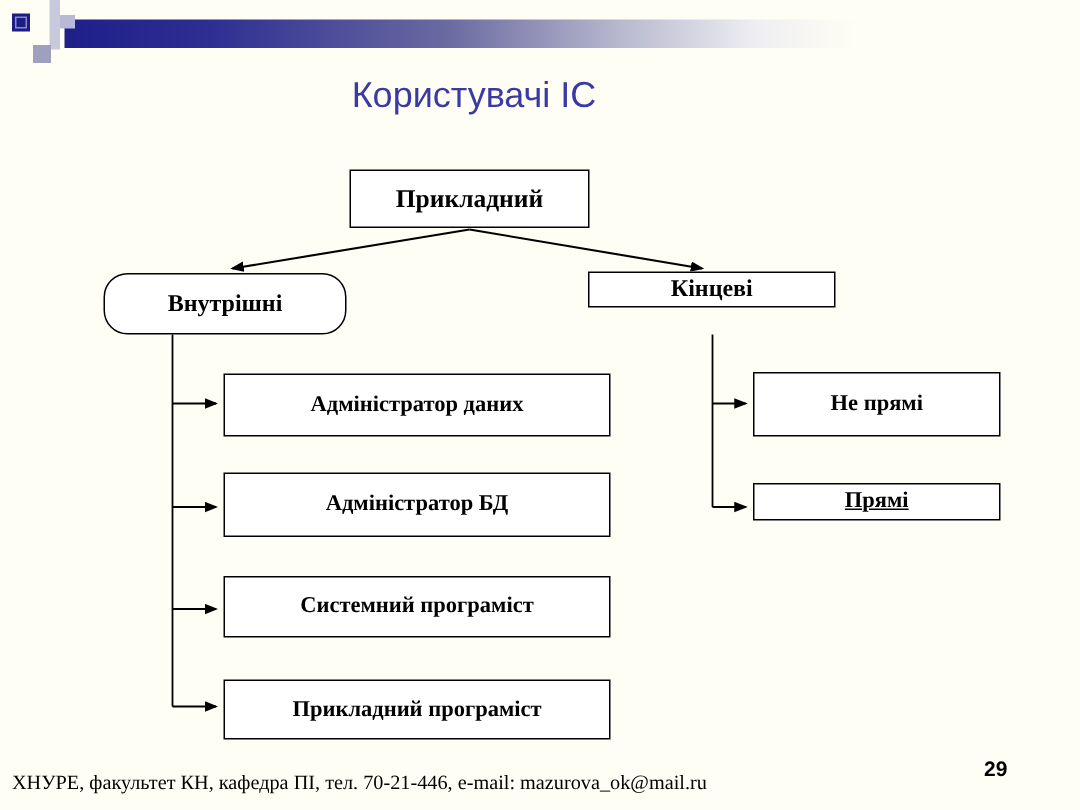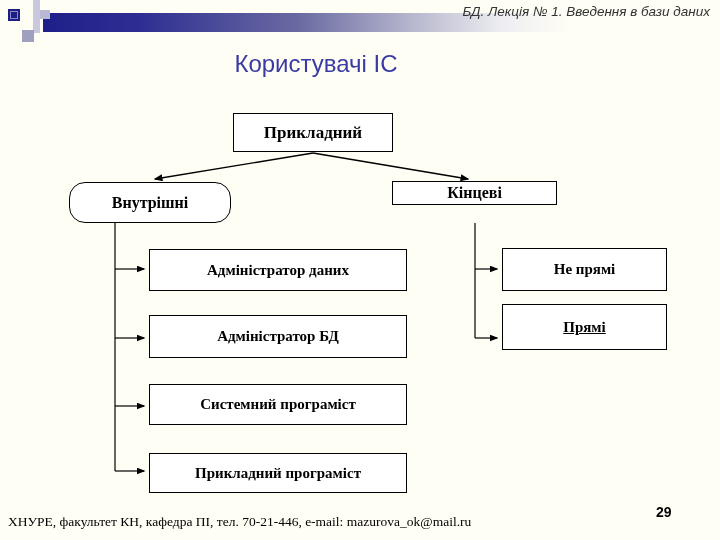--- a/index.html
+++ b/index.html
@@ -61,21 +61,20 @@
 <div class="slide">
 
   <div class="grad-bar"></div>
   <div class="vbar"></div>
   <div class="sq-navy">
       <div class="inner"></div>
     </div>
   <div class="sq-small"></div>
   <div class="sq-gray"></div>
 
-  <div class="header-text">БД. Лекція № 1. Введення в бази даних</div>
   <h1 class="title">Користувачі ІС</h1>
 
   <svg class="connectors" width="720" height="540" viewBox="0 0 720 540">
     <defs>
       <marker id="arrow" markerWidth="9" markerHeight="8" refX="7.5" refY="3.5" orient="auto" markerUnits="userSpaceOnUse">
         <path d="M0,0 L9,3.5 L0,7 Z" fill="#000000"></path>
       </marker>
     </defs>
     <g stroke="#000000" fill="none">
       <path d="M313,153 L155,179" stroke-width="1.4" marker-end="url(#arrow)"></path>
@@ -102,18 +101,18 @@
   <div class="dbox lvl3" style="left:149px;top:249px;width:258px;height:42px;">Адміністратор даних</div>
 
   <div class="dbox lvl3" style="left:149px;top:315px;width:258px;height:43px;">Адміністратор БД</div>
 
   <div class="dbox lvl3" style="left:149px;top:384px;width:258px;height:41px;">Системний програміст</div>
 
   <div class="dbox lvl3" style="left:149px;top:453px;width:258px;height:40px;">Прикладний програміст</div>
 
   <div class="dbox lvl3" style="left:502px;top:248px;width:165px;height:43px;">Не прямі</div>
 
-  <div class="dbox lvl3" style="left:502px;top:304px;width:165px;height:46px;text-decoration:underline;">Прямі</div>
+  <div class="dbox lvl3" style="left:502px;top:322px;width:165px;height:25px;text-decoration:underline;">Прямі</div>
 
   <div class="footer">ХНУРЕ, факультет КН, кафедра ПІ, тел. 70-21-446, e-mail: mazurova_ok@mail.ru</div>
   <div class="page-number">29</div>
 
 </div>
 
 </body></html>

